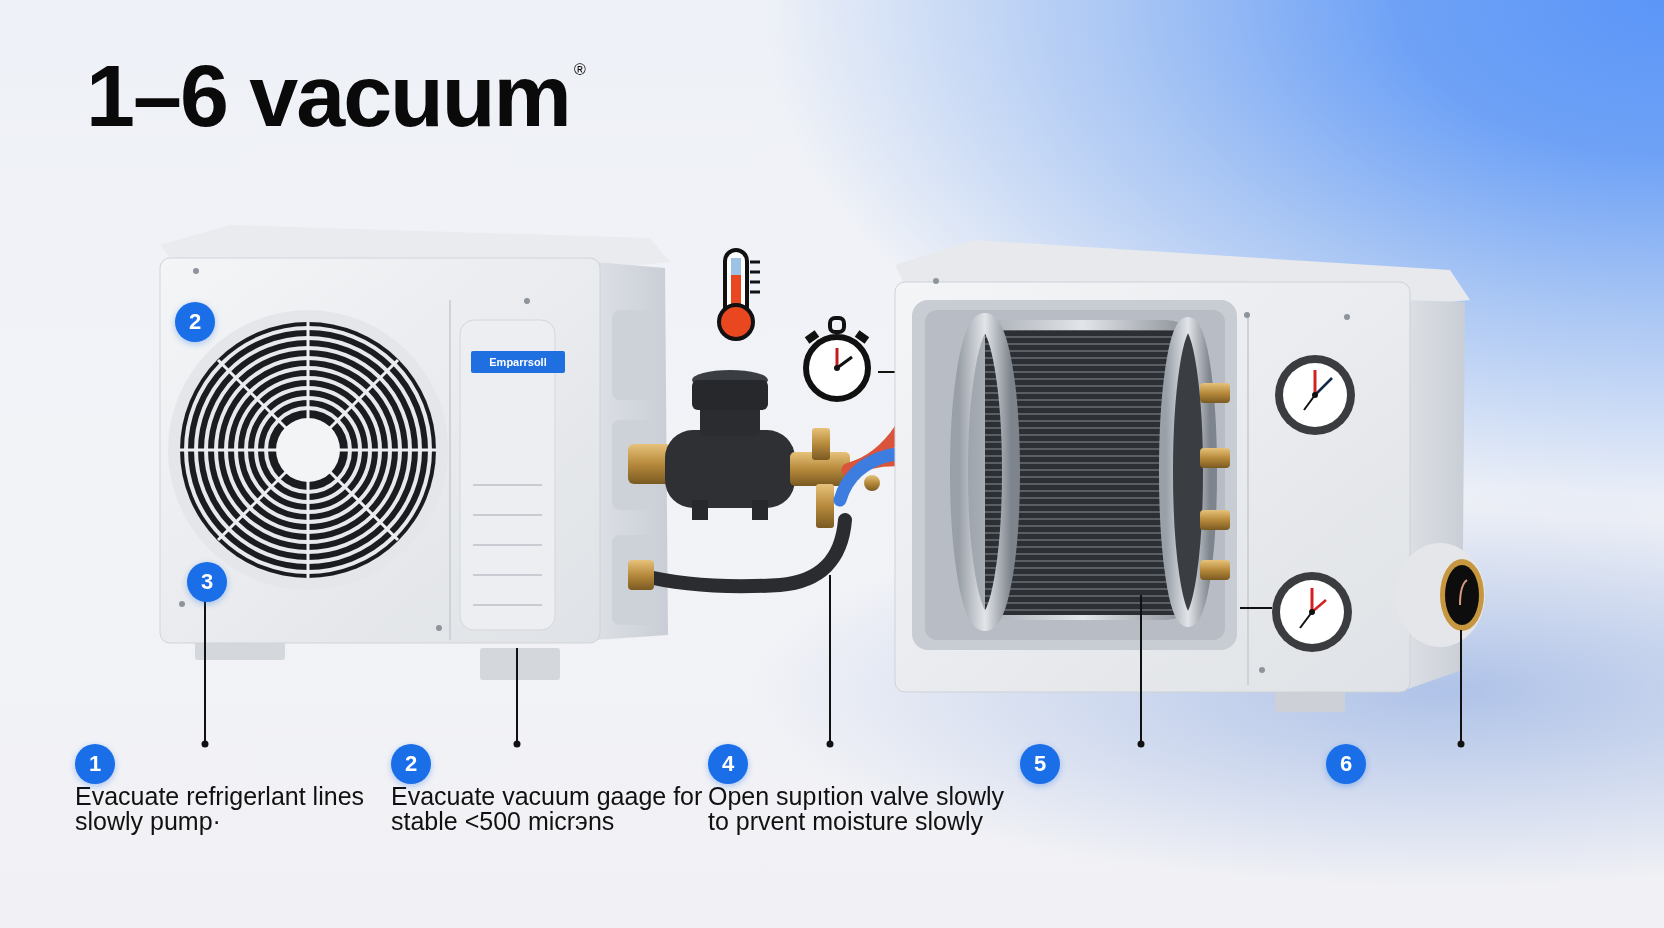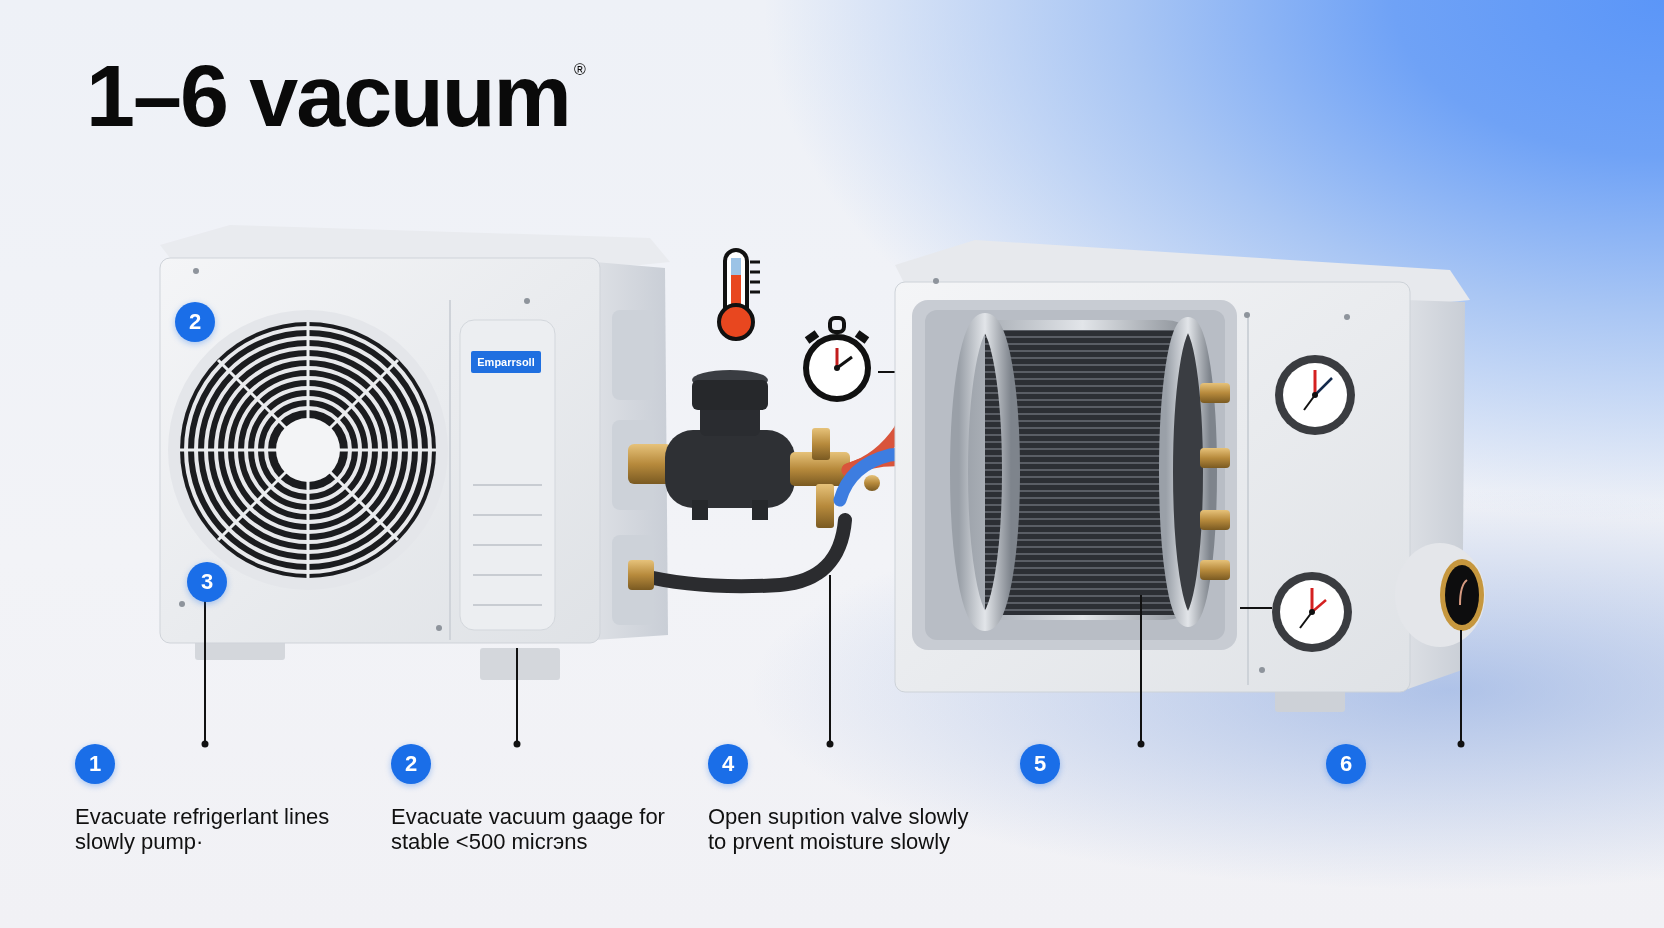--- a/index.html
+++ b/index.html
@@ -27,25 +27,25 @@
   .diagram { position: absolute; left: 0; top: 0; width: 1664px; height: 928px; }
   .badge {
     position: absolute; width: 40px; height: 40px; border-radius: 50%;
     background: #1a6ee8; color: #fff; font-weight: 700; font-size: 22px;
     display: flex; align-items: center; justify-content: center;
     box-shadow: 0 2px 6px rgba(26,110,232,0.35);
   }
   .step { position: absolute; top: 744px; }
   .step .badge { position: relative; }
   .step .caption {
-    margin-top: 20px; font-size: 22px; color: #111; line-height: 25px;
+    font-size: 25px; color: #111; line-height: 25px;
     white-space: nowrap;
   }
   .brand-label {
-    position: absolute; left: 471px; top: 351px; width: 70px; height: 22px;
+    position: absolute; left: 471px; top: 351px; width: 94px; height: 22px;
     background: #1f6fe0; color: #fff; font-size: 11px; font-weight: 700;
     display: flex; align-items: center; justify-content: center; border-radius: 2px;
   }
 </style>
 </head>
 <body>
 
 <div class="bg"></div>
 
 <div class="title">

